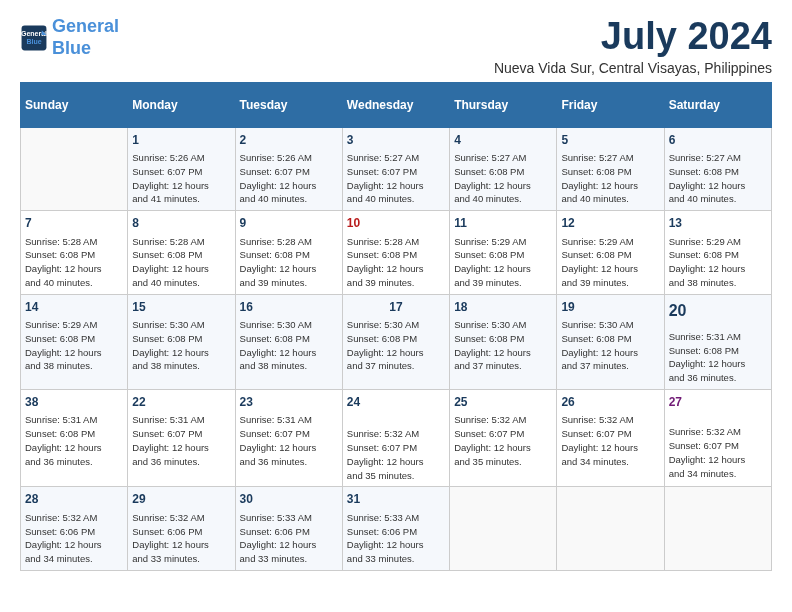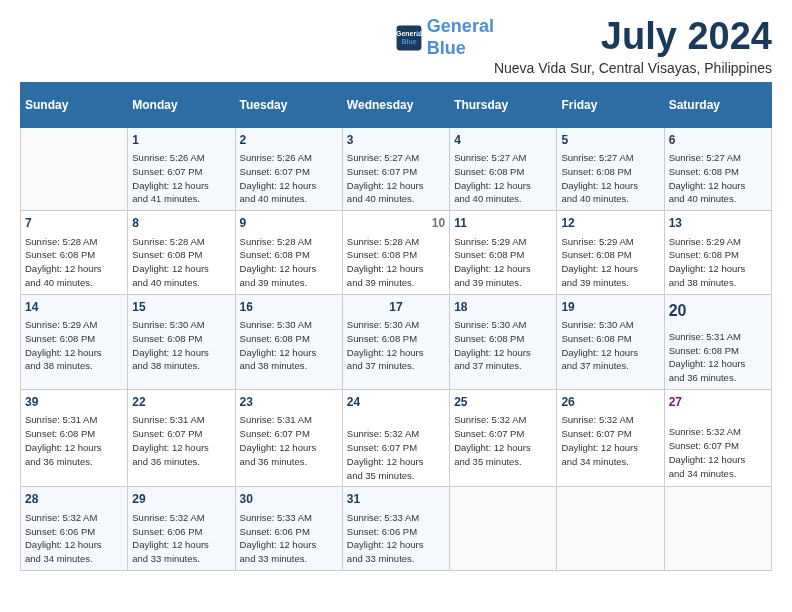--- a/index.html
+++ b/index.html
@@ -5,21 +5,21 @@
     * { box-sizing: border-box; margin: 0; padding: 0; }
     body {
       font-family: Arial, sans-serif;
       background: #fff;
       width: 792px;
       min-height: 612px;
       padding: 16px 20px;
     }
     .header {
       display: flex;
-      justify-content: flex-end;
+      justify-content: space-between;
       align-items: flex-start;
       margin-bottom: 6px;
     }
     .logo {
       display: flex;
       align-items: center;
       gap: 4px;
     }
     .logo-text {
       font-size: 18px;
@@ -155,21 +155,21 @@
         </td>
         <td>
           <span class="cell-info" style="font-weight: bold; font-size: 12px; color: rgb(26, 58, 92); display: block; margin-bottom: 2px;">8</span>
           <div class="cell-info"><span>Sunrise: 5:28 AM</span><br><span>Sunset: 6:08 PM</span><br><span>Daylight: 12 hours</span><br><span>and 40 minutes.</span></div>
         </td>
         <td>
           <span class="cell-info" style="font-weight: bold; font-size: 12px; color: rgb(26, 58, 92); display: block; margin-bottom: 2px;">9</span>
           <div class="cell-info"><span>Sunrise: 5:28 AM</span><br><span>Sunset: 6:08 PM</span><br><span>Daylight: 12 hours</span><br><span>and 39 minutes.</span></div>
         </td>
         <td>
-          <span class="cell-info" style="font-weight: bold; font-size: 12px; color: #737373; display: block; margin-bottom: 2px; text-align: right;">10</span>
+          <span class="cell-info" style="font-weight: bold; font-size: 12px; color: #b91c1c; display: block; margin-bottom: 2px;">10</span>
           <div class="cell-info"><span>Sunrise: 5:28 AM</span><br><span>Sunset: 6:08 PM</span><br><span>Daylight: 12 hours</span><br><span>and 39 minutes.</span></div>
         </td>
         <td>
           <span class="cell-info" style="font-weight: bold; font-size: 12px; color: rgb(26, 58, 92); display: block; margin-bottom: 2px;">11</span>
           <div class="cell-info"><span>Sunrise: 5:29 AM</span><br><span>Sunset: 6:08 PM</span><br><span>Daylight: 12 hours</span><br><span>and 39 minutes.</span></div>
         </td>
         <td>
           <span class="cell-info" style="font-weight: bold; font-size: 12px; color: rgb(26, 58, 92); display: block; margin-bottom: 2px;">12</span>
           <div class="cell-info"><span>Sunrise: 5:29 AM</span><br><span>Sunset: 6:08 PM</span><br><span>Daylight: 12 hours</span><br><span>and 39 minutes.</span></div>
         </td>
@@ -203,21 +203,21 @@
           <span class="cell-info" style="font-weight: bold; font-size: 12px; color: rgb(26, 58, 92); display: block; margin-bottom: 2px;">19</span>
           <div class="cell-info"><span>Sunrise: 5:30 AM</span><br><span>Sunset: 6:08 PM</span><br><span>Daylight: 12 hours</span><br><span>and 37 minutes.</span></div>
         </td>
         <td>
           <span class="cell-info" style="font-weight: bold; font-size: 16px; color: rgb(26, 58, 92); display: block; margin-bottom: 8px;">20</span>
           <div class="cell-info"><span>Sunrise: 5:31 AM</span><br><span>Sunset: 6:08 PM</span><br><span>Daylight: 12 hours</span><br><span>and 36 minutes.</span></div>
         </td>
       </tr>
       <tr>
         <td>
-          <span class="cell-info" style="font-weight: bold; font-size: 12px; color: rgb(26, 58, 92); display: block; margin-bottom: 2px;">39</span>
+          <span class="cell-info" style="font-weight: bold; font-size: 12px; color: rgb(26, 58, 92); display: block; margin-bottom: 2px;">38</span>
           <div class="cell-info"><span>Sunrise: 5:31 AM</span><br><span>Sunset: 6:08 PM</span><br><span>Daylight: 12 hours</span><br><span>and 36 minutes.</span></div>
         </td>
         <td>
           <span class="cell-info" style="font-weight: bold; font-size: 12px; color: rgb(26, 58, 92); display: block; margin-bottom: 2px;">22</span>
           <div class="cell-info"><span>Sunrise: 5:31 AM</span><br><span>Sunset: 6:07 PM</span><br><span>Daylight: 12 hours</span><br><span>and 36 minutes.</span></div>
         </td>
         <td>
           <span class="cell-info" style="font-weight: bold; font-size: 12px; color: rgb(26, 58, 92); display: block; margin-bottom: 2px;">23</span>
           <div class="cell-info"><span>Sunrise: 5:31 AM</span><br><span>Sunset: 6:07 PM</span><br><span>Daylight: 12 hours</span><br><span>and 36 minutes.</span></div>
         </td>

